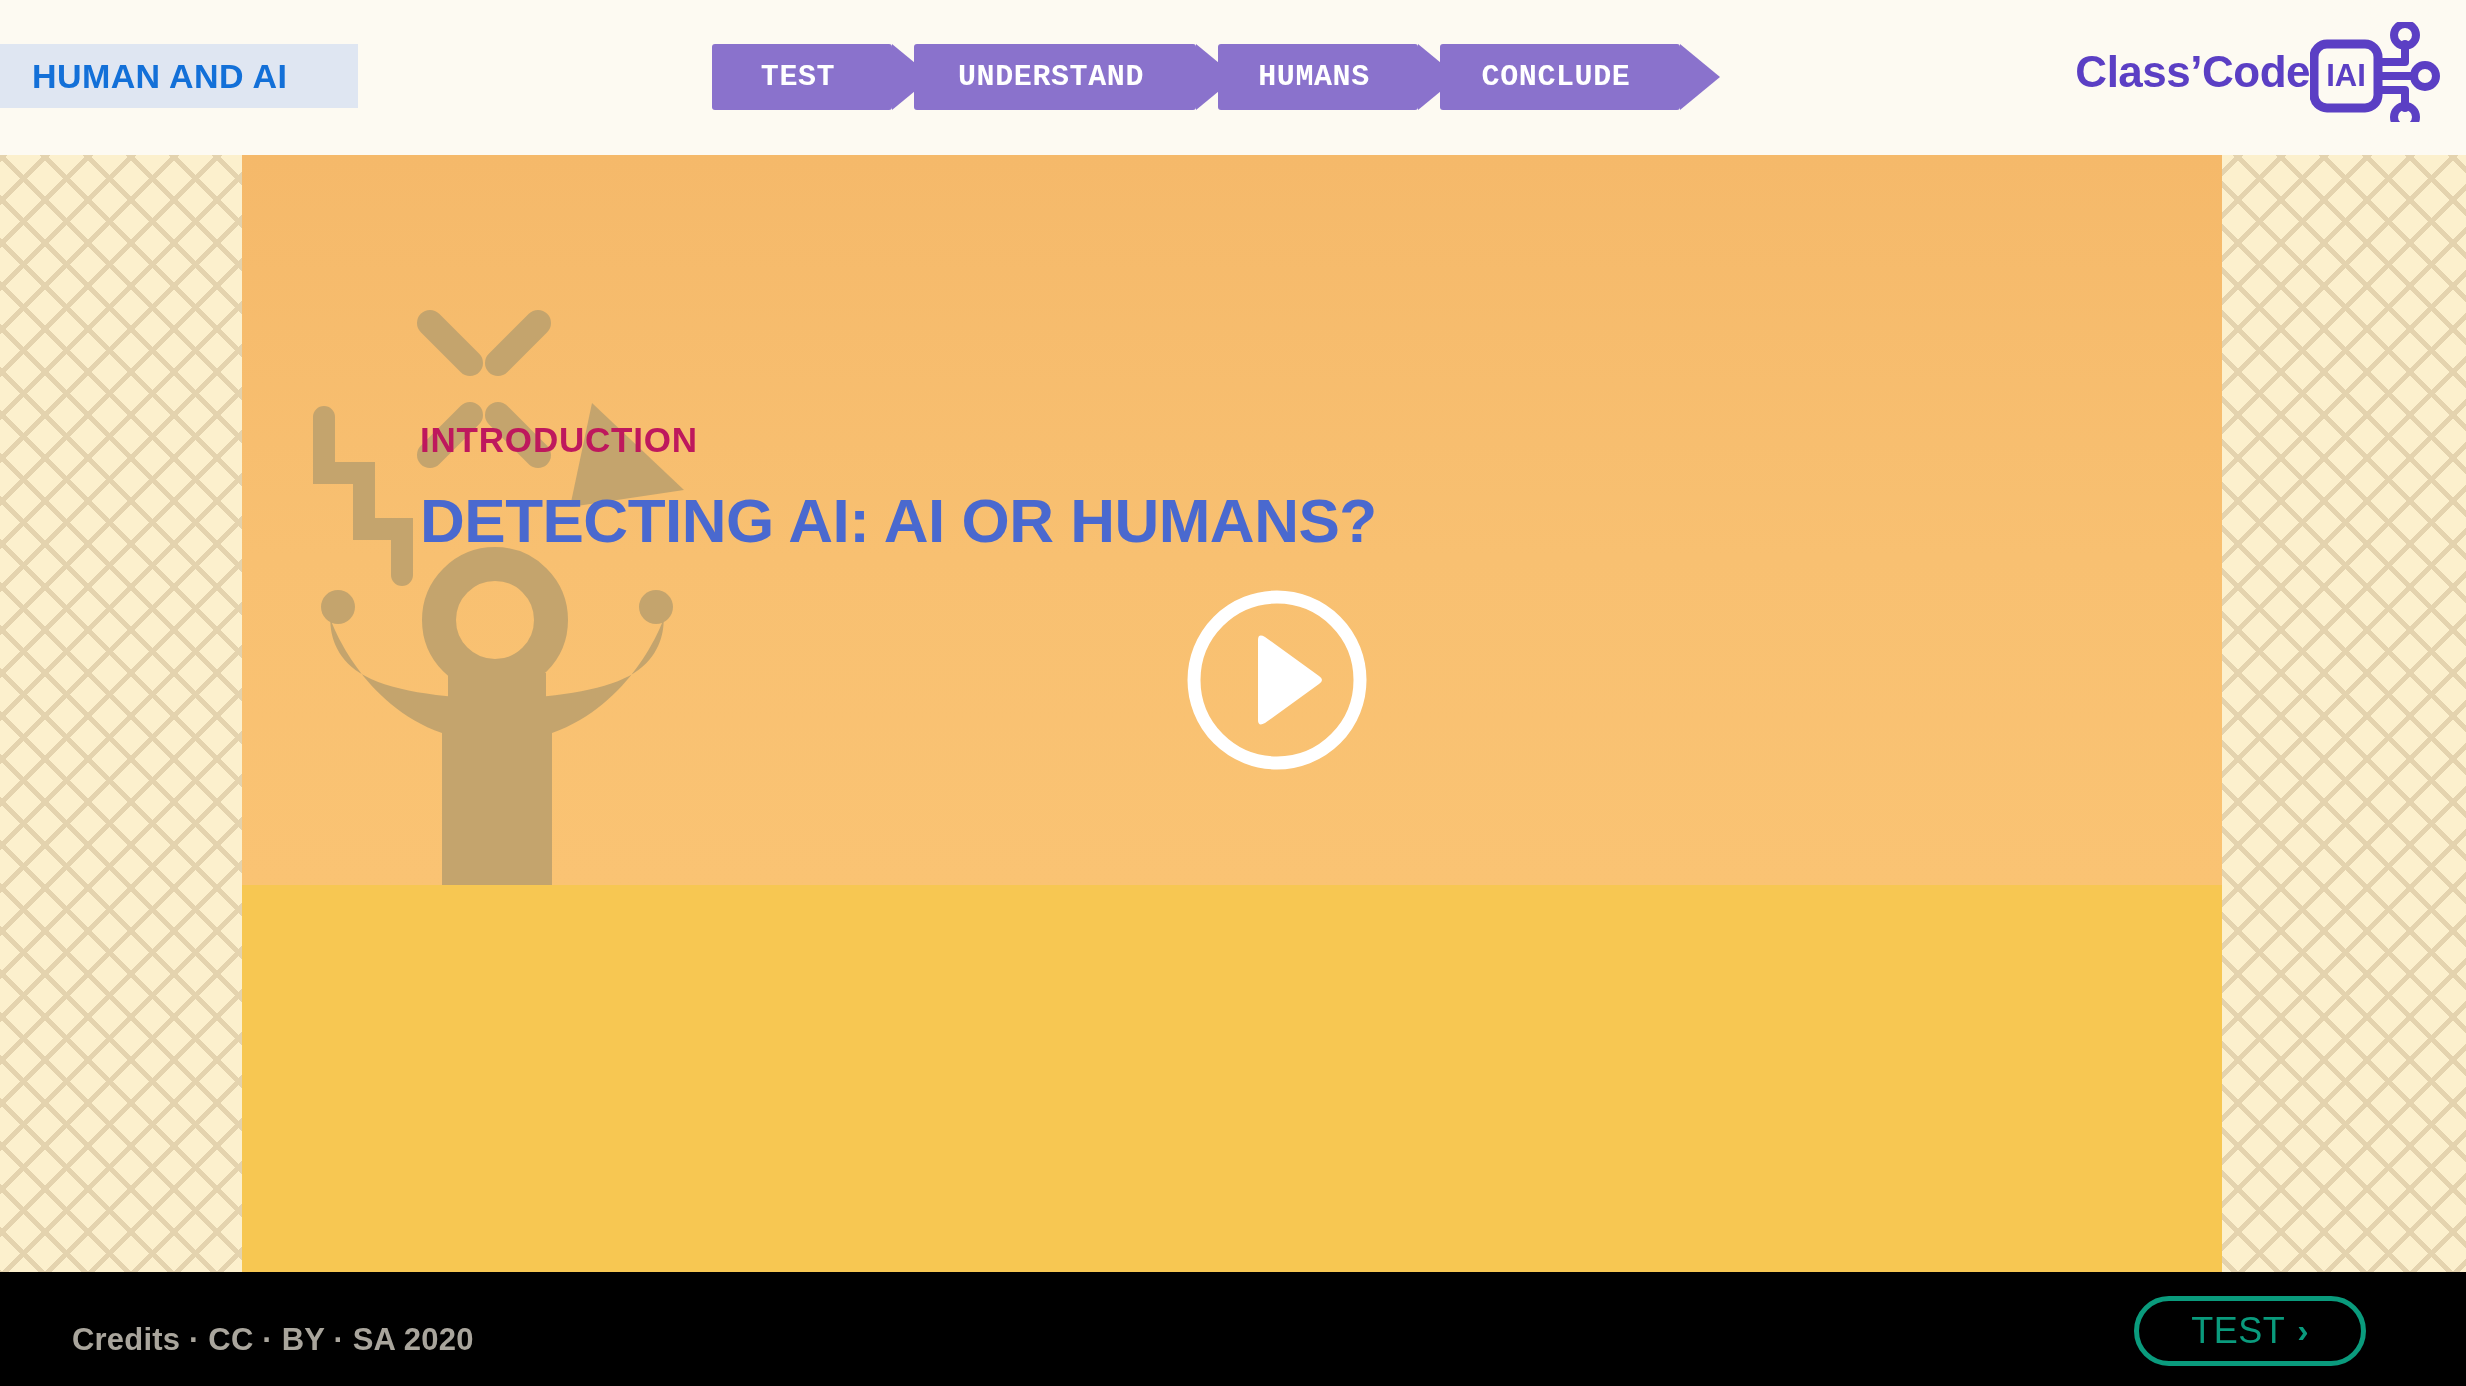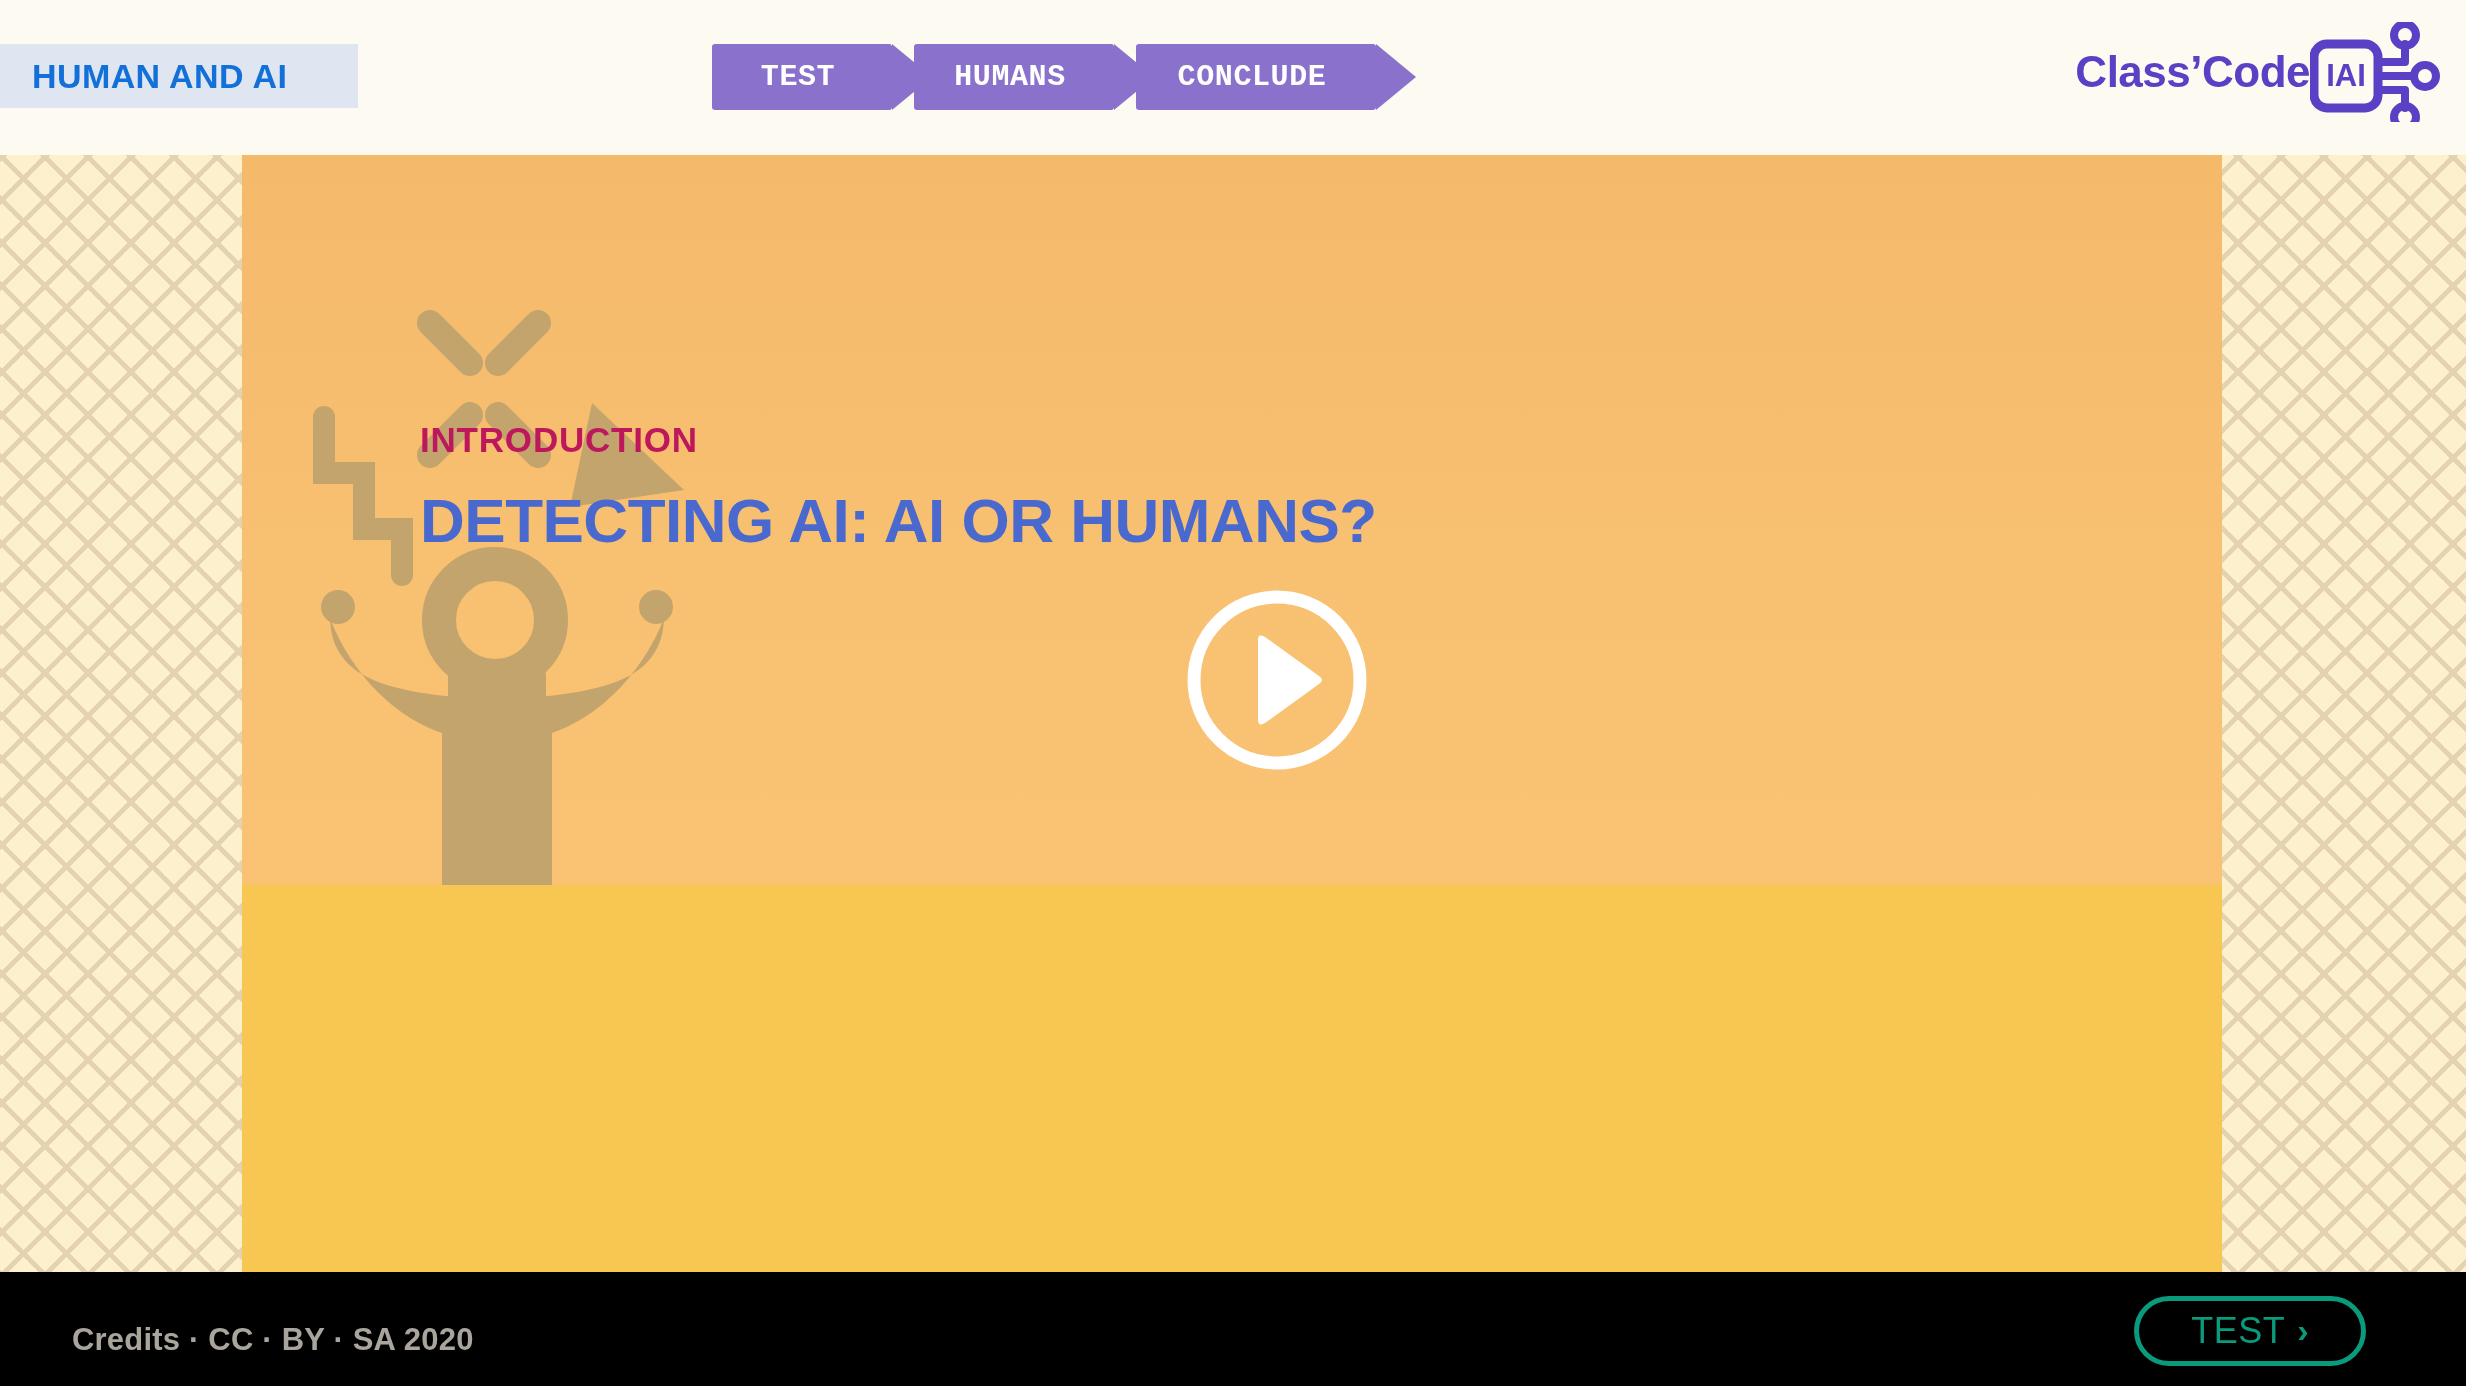--- a/index.html
+++ b/index.html
@@ -238,20 +238,23 @@
   <div id="header">
 
     <div id="topic-badge">
       <span class="label">HUMAN AND AI</span>
     </div>
 
     <div id="breadcrumb">
       <div class="crumb w-test">
         <span>TEST</span>
       </div>
+      <div class="crumb w-und">
+        <span>UNDERSTAND</span>
+      </div>
       <div class="crumb w-ver">
         <span>HUMANS</span>
       </div>
       <div class="crumb w-con">
         <span>CONCLUDE</span>
       </div>
     </div>
 
     <div id="logo">
       <span class="wordmark">Class’Code</span>

